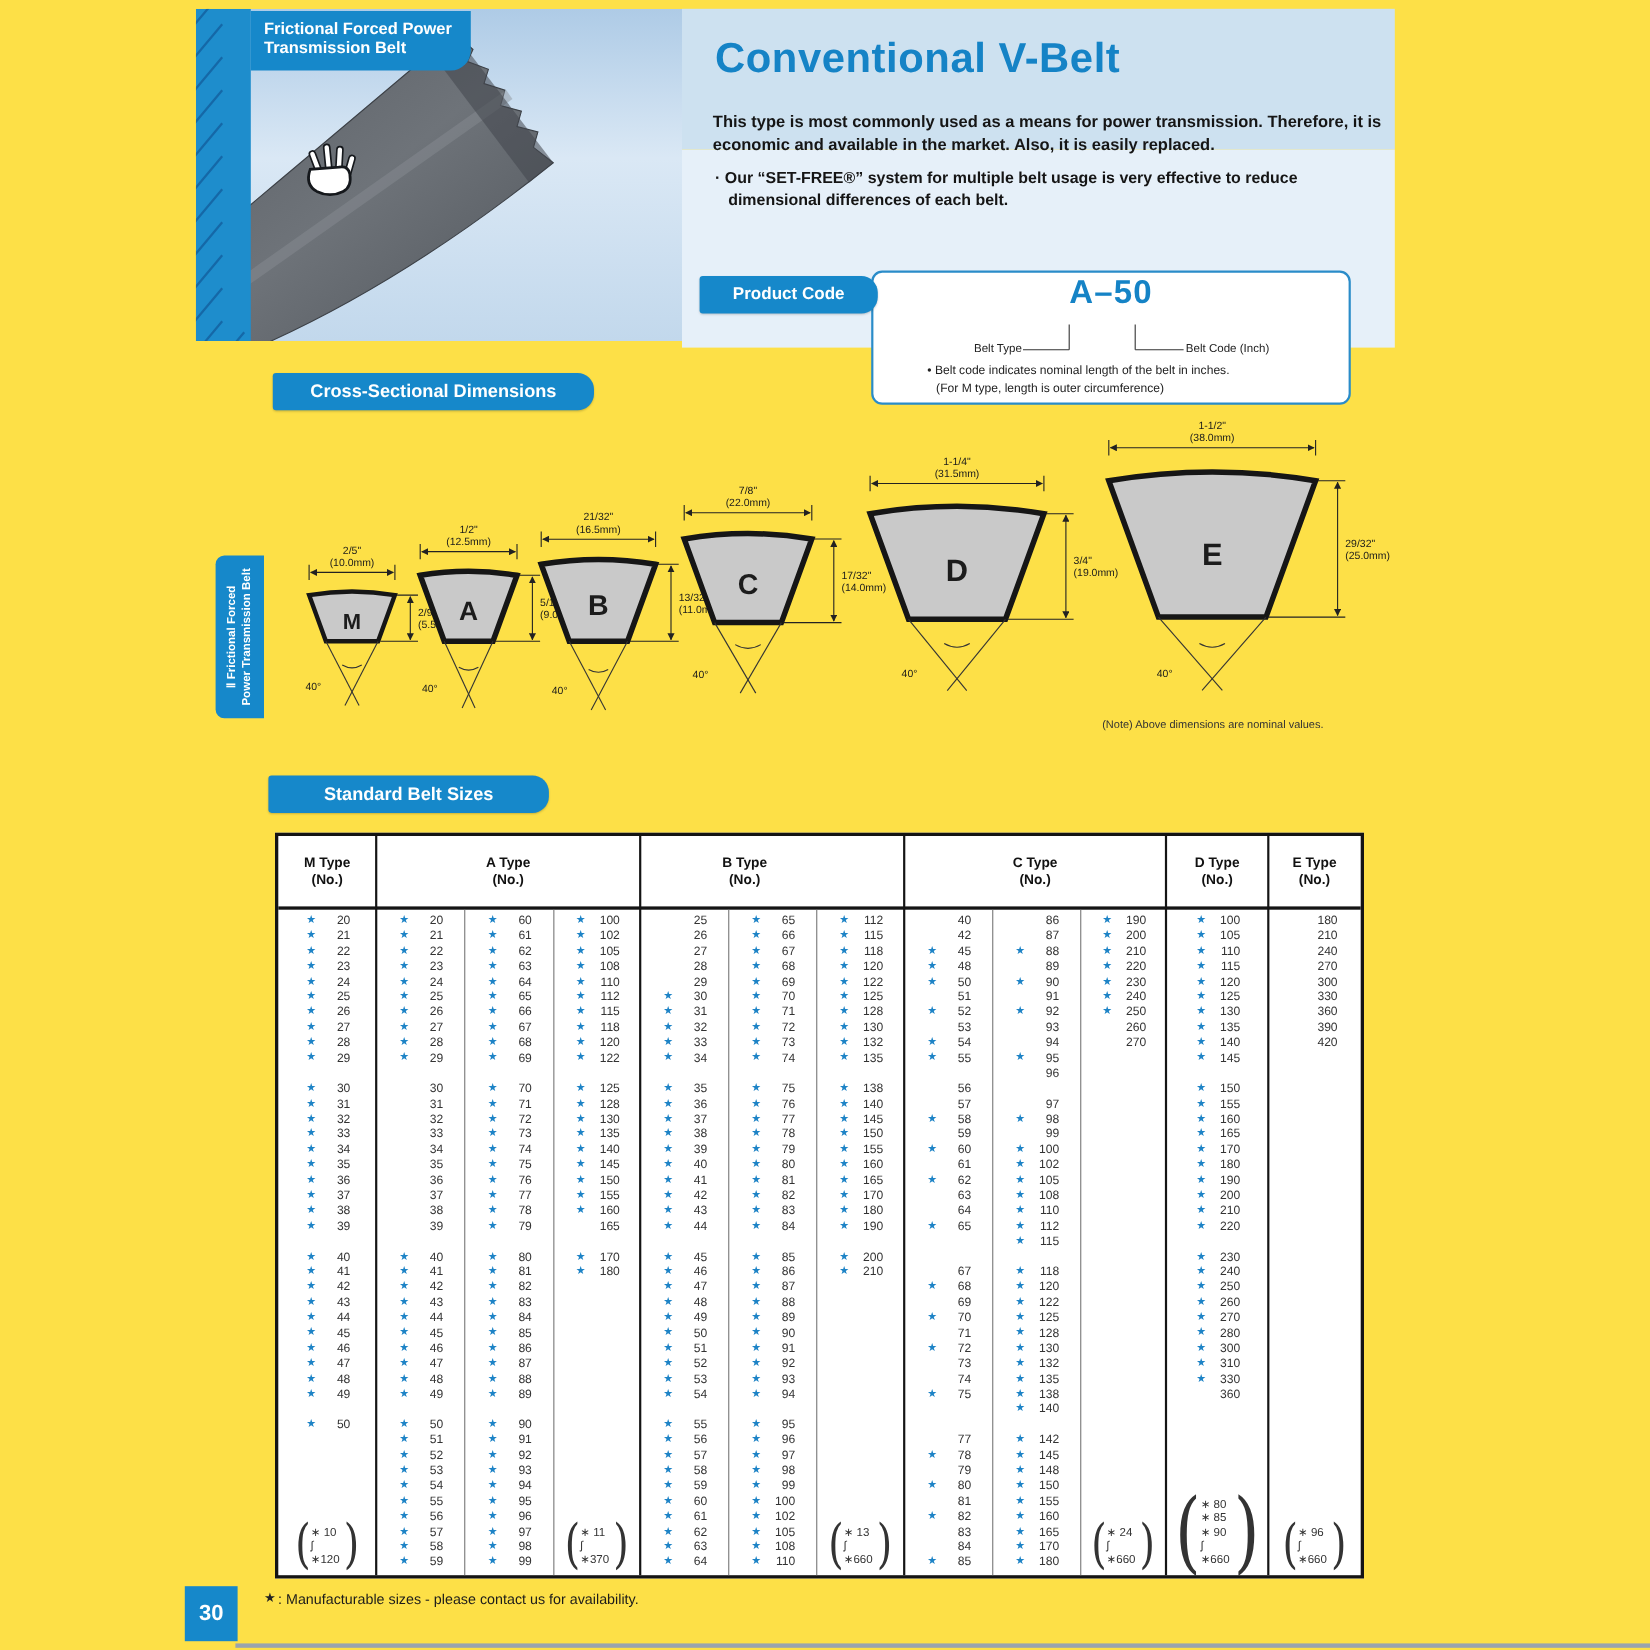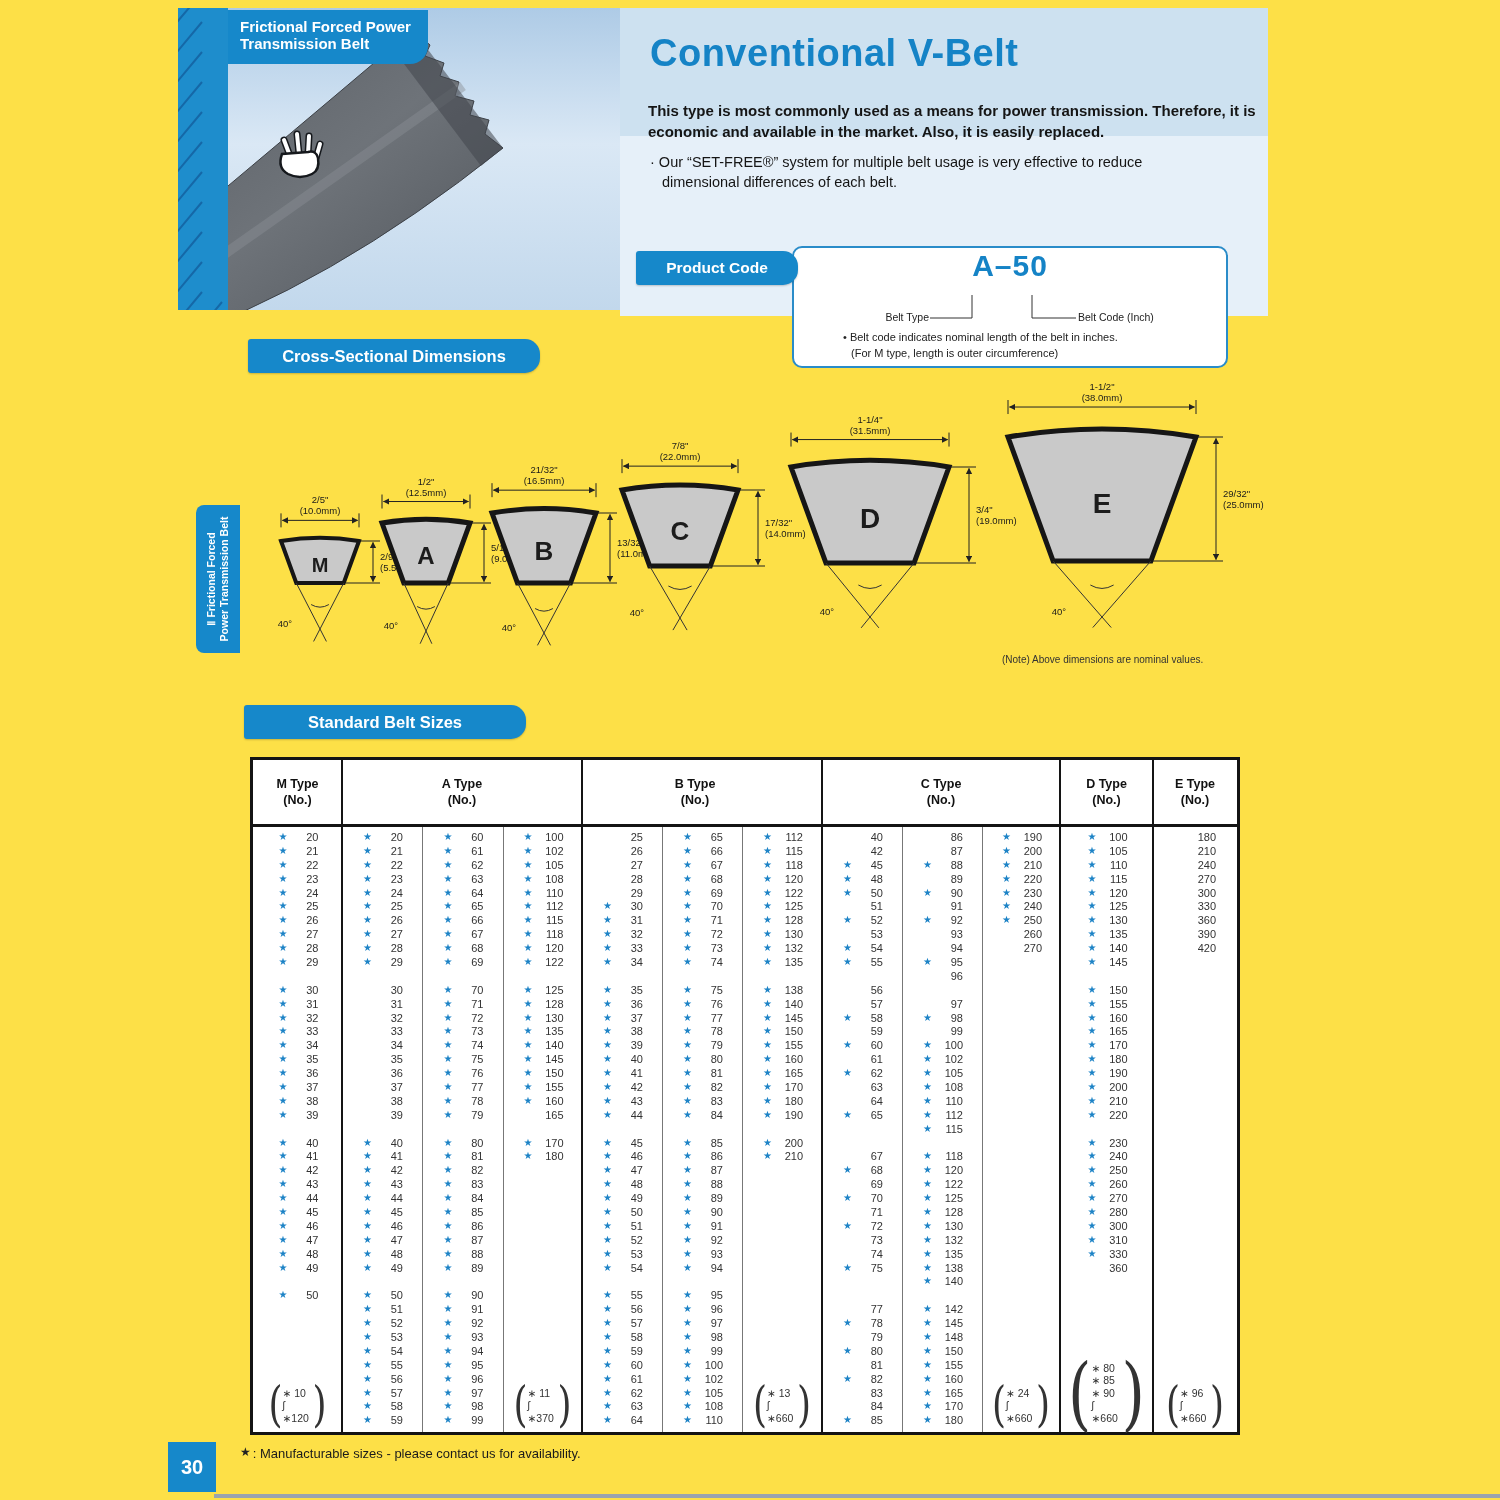--- a/index.html
+++ b/index.html
@@ -10,29 +10,29 @@
   
   .photo{left:178px;top:8px;width:442px;height:302px;overflow:hidden;}
   .banner{left:228px;top:10px;width:200px;height:54px;background:#1688ca;color:#fff;
           font-weight:bold;font-size:15px;line-height:17px;padding:8px 0 0 12px;
           border-radius:0 0 18px 0;box-sizing:border-box;z-index:3;}
   
   .band1{left:620px;top:8px;width:648px;height:128px;background:#cde1f0;}
   .band2{left:620px;top:136px;width:648px;height:180px;background:#e6f0f9;}
   .title{left:650px;top:32px;font-size:38px;font-weight:bold;color:#1583c6;letter-spacing:.5px;}
   .intro{left:648px;top:100px;font-size:15px;font-weight:bold;color:#151515;line-height:21px;white-space:pre-line;}
-  .bullet{font-size:14.5px;font-weight:normal;color:#151515;line-height:20px;white-space:pre-line;
+  .bullet{font-size:14.5px;font-weight:bold;color:#151515;line-height:20px;white-space:pre-line;
           padding-left:12px;text-indent:-12px;width:640px;}
   .b1{left:650px;top:152px;} .b2{left:650px;top:203px;}
 
   .bar{background:#1688ca;color:#fff;font-weight:bold;display:flex;align-items:center;
        justify-content:center;border-radius:3px 15px 15px 3px;box-shadow:0 1px 2px rgba(0,0,0,.2);}
   .pcbar{left:636px;top:251px;width:162px;height:34px;font-size:15.5px;z-index:3;}
   .crossbar{left:248px;top:339px;width:292px;height:34px;font-size:16.5px;}
-  .sizesbar{left:244px;top:705px;width:282px;height:34px;font-size:16.5px;}
+  .sizesbar{left:244px;top:705px;width:255px;height:34px;font-size:16.5px;}
 
   .pcbox{left:792px;top:246px;width:436px;height:122px;background:#fff;border:2px solid #2a8cc9;
          border-radius:10px;z-index:2;box-sizing:border-box;}
   .pccode{left:900px;top:249px;width:220px;text-align:center;font-size:30px;font-weight:bold;
           color:#1583c6;z-index:3;letter-spacing:1px;}
   .pclbl{font-size:10.5px;color:#222;z-index:3;}
   .pcl{left:845px;top:311px;width:84px;text-align:right;}
   .pcr{left:1078px;top:311px;}
   .pcnote{font-size:11px;color:#222;z-index:3;}
   .pn1{left:843px;top:331px;} .pn2{left:851px;top:347px;}
@@ -278,21 +278,21 @@
   <div class="abs table">
     <div>
         <div class="thead-cell" style="left: 0px; width: 89px;">
           <div>M Type</div>
           <div>(No.)</div>
         </div>
         <div class="thead-cell" style="left: 89px; width: 240px;">
           <div>A Type</div>
           <div>(No.)</div>
         </div>
-        <div class="thead-cell" style="left: 329px; width: 226px; text-align: right;">
+        <div class="thead-cell" style="left: 311px; width: 226px; text-align: right;">
           <div>B Type</div>
           <div>(No.)</div>
         </div>
         <div class="thead-cell" style="left: 569px; width: 238px;">
           <div>C Type</div>
           <div>(No.)</div>
         </div>
         <div class="thead-cell" style="left: 807px; width: 93px;">
           <div>D Type</div>
           <div>(No.)</div>

